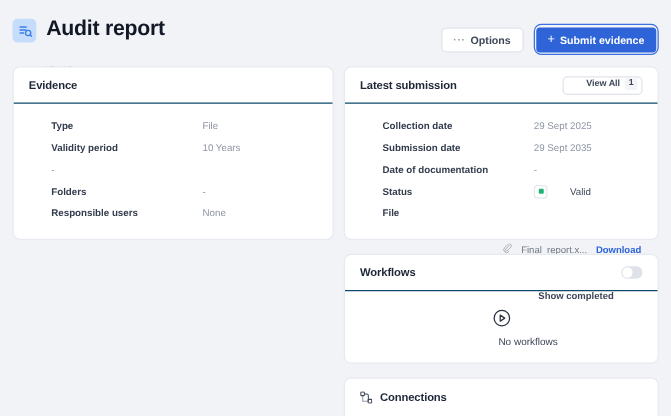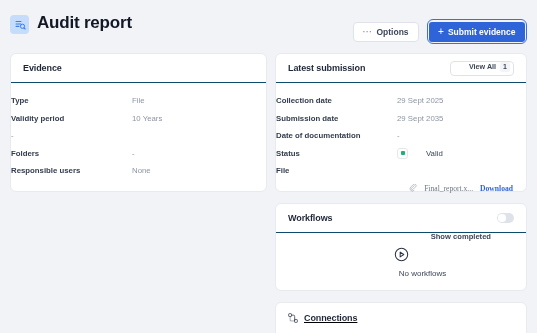--- a/index.html
+++ b/index.html
@@ -65,22 +65,22 @@
     border-radius: 6px; border: 1px solid #e7eaef;
   }
   .card-head {
     display: flex; align-items: center; justify-content: space-between;
     padding: 0 12px; height: 29px;
     border-bottom: 1px solid #0c4a6e;
   }
   .card-title {
     font-size: 9px; font-weight: bold; color: #1f2737; letter-spacing: -0.1px;
   }
-  .card-title-with-icon { display: flex; gap: 6px; text-decoration: underline; }
-  .card-body { padding: 9px 12px 10px 0; }
+  .card-title-with-icon { display: flex; gap: 6px; }
+  .card-body { padding: 9px 12px 10px 30px; }
 
   .row {
     display: flex; align-items: center; height: 17.5px;
   }
   .row-label {
     font-size: 7.8px; font-weight: bold; color: #333c4d; width: 121px; flex: 0 0 121px;
   }
   .row-value { font-size: 7.8px; color: #8d95a3; }
 
   
@@ -100,21 +100,21 @@
   .status-chip {
     width: 11px; height: 11px; border-radius: 3px; border: 1px solid #e3e7ec;
     background: #fff; display: flex; align-items: center; justify-content: center;
   }
   .status-dot { width: 4px; height: 4px; background: #1eb272; border-radius: 1px; }
   .status-text { font-size: 7.8px; color: #3d4658; }
 
   
   .file-row {
     display: flex; align-items: flex-start; justify-content: flex-end;
-    gap: 7px; padding-right: 1px; margin-top: 4px; font-family: Liberation Serif, serif;
+    gap: 7px; padding-right: 1px; margin-top: 15px;
   }
   .file-name {
     font-size: 7.6px; color: #6e7684; max-width: 72px; overflow: hidden;
     white-space: nowrap; text-overflow: ellipsis;
   }
   .download-link {
     font-size: 7.6px; color: #2f64d8; font-weight: bold; cursor: pointer;
   }
 
   

